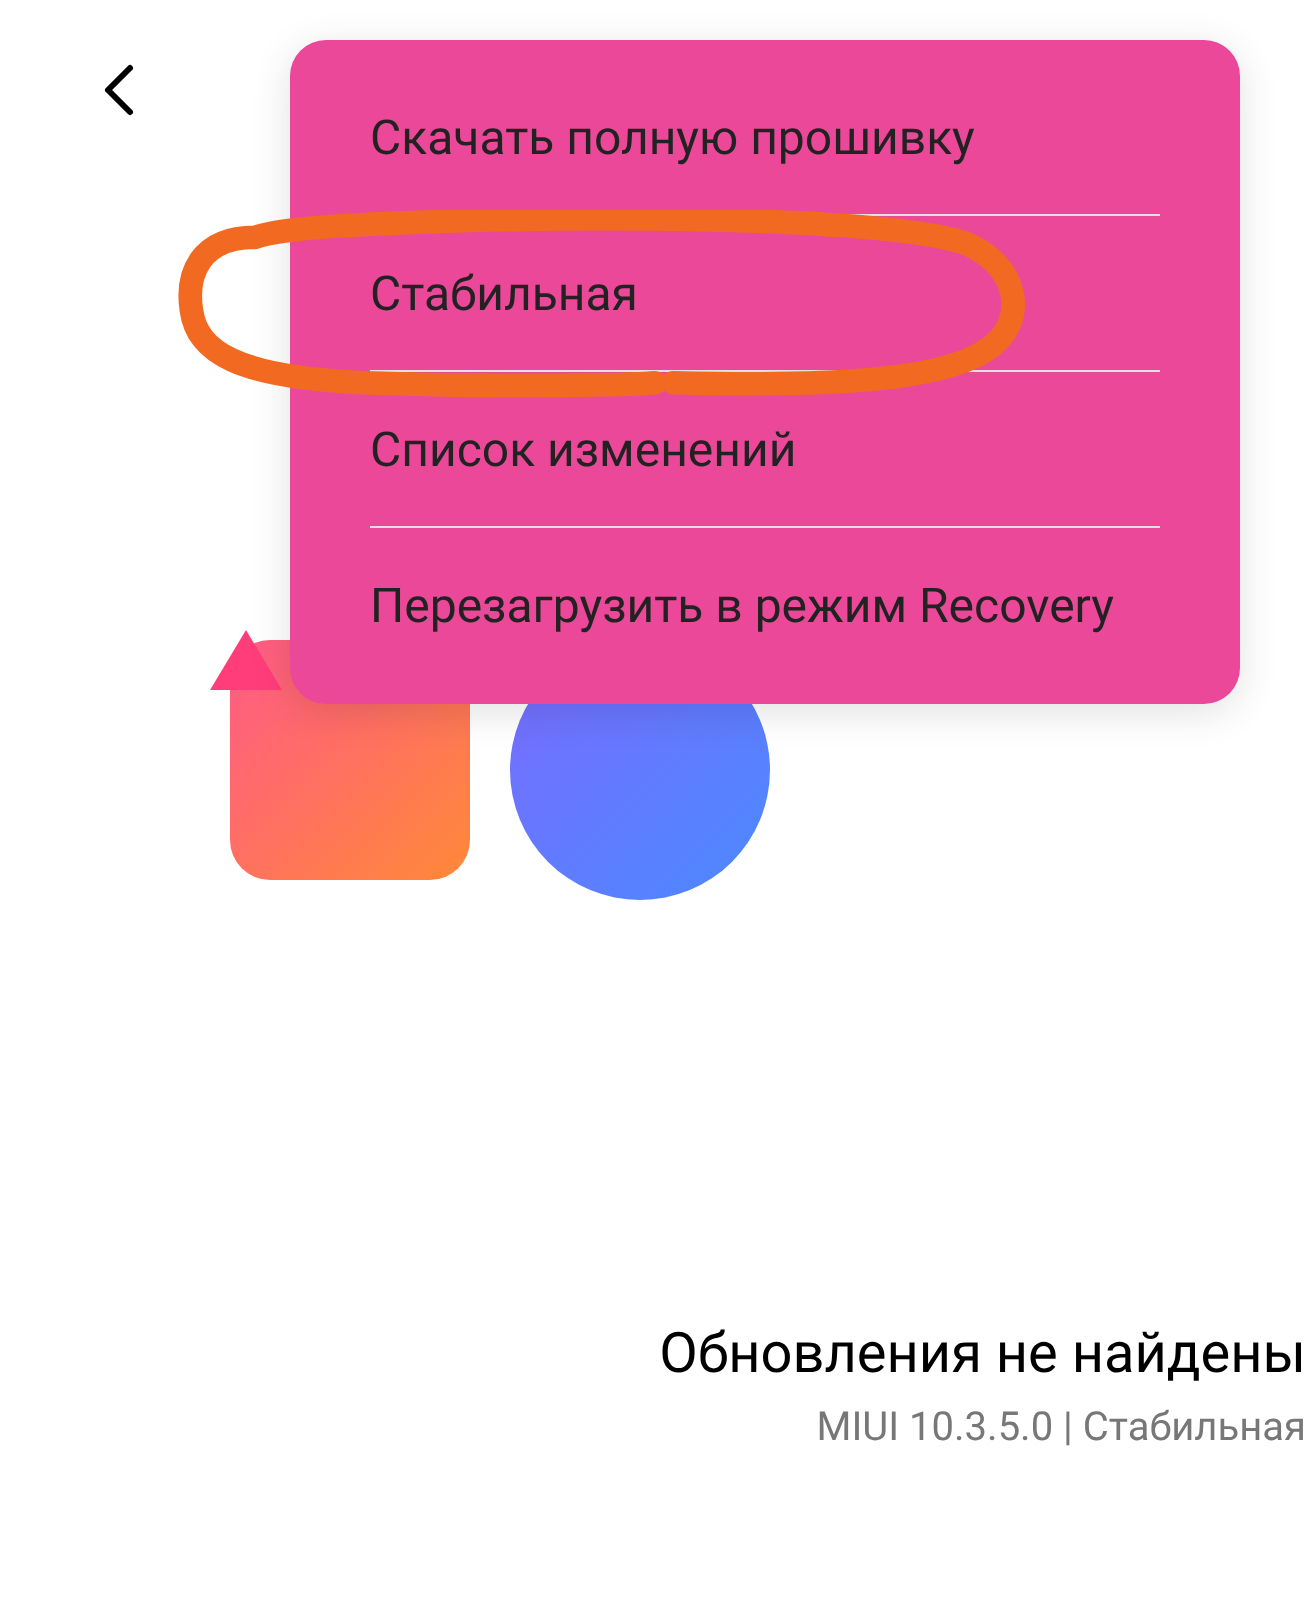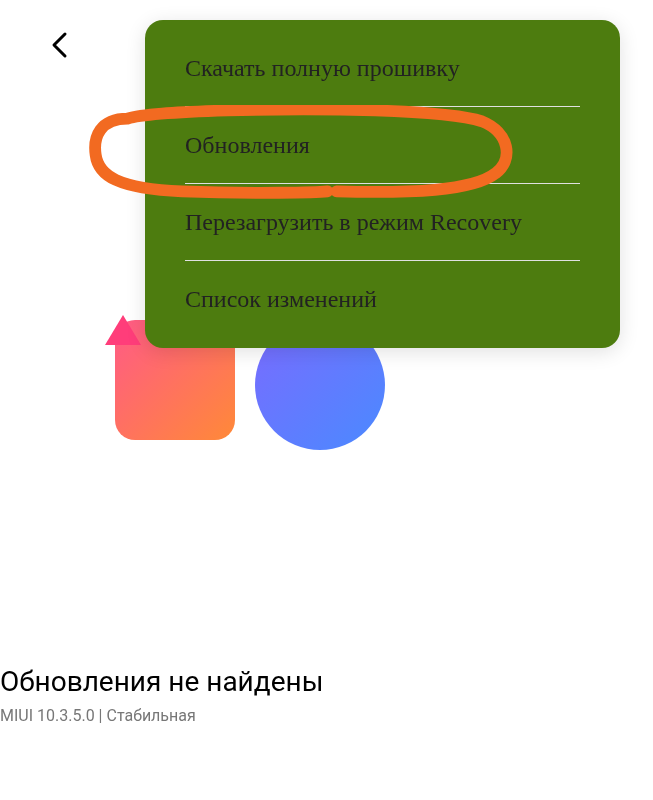--- a/index.html
+++ b/index.html
@@ -55,44 +55,43 @@
       height: 0;
       border-left: 18px solid transparent;
       border-right: 18px solid transparent;
       border-bottom: 30px solid #ff3d7a;
     }
     .status-text {
       position: absolute;
       bottom: 75px;
       left: 0;
       right: 0;
-      text-align: left;
+      text-align: right;
     }
     .status-title {
       font-size: 28px;
       color: #000;
       font-weight: 400;
       margin-bottom: 8px;
     }
     .status-subtitle {
-      font-size: 16px;
+      font-size: 20px;
       color: #777;
       font-weight: 400;
     }
     .menu-popup {
       position: absolute;
       top: 20px;
       left: 145px;
       width: 475px;
-      background: #4d7c0f;
+      background: #ec4899;
       border-radius: 18px;
       box-shadow: 0 4px 20px rgba(0,0,0,0.12);
       z-index: 10;
       padding: 10px 0;
-      font-family: Liberation Serif, serif;
     }
     .menu-item {
       padding: 25px 40px 25px 40px;
       font-size: 24px;
       color: #222;
       cursor: pointer;
       position: relative;
     }
     .menu-item:not(:last-child)::after {
       content: '';
@@ -133,25 +132,25 @@
 <div class="status-text">
   <div class="status-title">Обновления не найдены</div>
   <div class="status-subtitle">MIUI 10.3.5.0 | Стабильная</div>
 </div>
 
 <div class="menu-popup">
   <div class="menu-item">
     <span>Скачать полную прошивку</span>
   </div>
   <div class="menu-item">
-    <span>Обновления</span>
+    <span>Стабильная</span>
+  </div>
+  <div class="menu-item">
+    <span>Список изменений</span>
   </div>
   <div class="menu-item">
     <span>Перезагрузить в режим Recovery</span>
-  </div>
-  <div class="menu-item">
-    <span>Список изменений</span>
   </div>
 </div>
 
 <svg class="annotation-circle" width="465" height="110" viewBox="0 0 465 110">
   <path d="M 40 15 C 10 15, 2 35, 5 55 C 8 78, 30 92, 100 95 C 180 98, 250 96, 260 95 M 270 95 C 350 97, 420 95, 445 75 C 465 60, 460 30, 430 18 C 390 5, 250 3, 150 6 C 90 8, 55 10, 40 15" stroke="#f26a21" stroke-width="13" fill="none" stroke-linecap="round"></path>
 </svg>
 
 </body></html>

